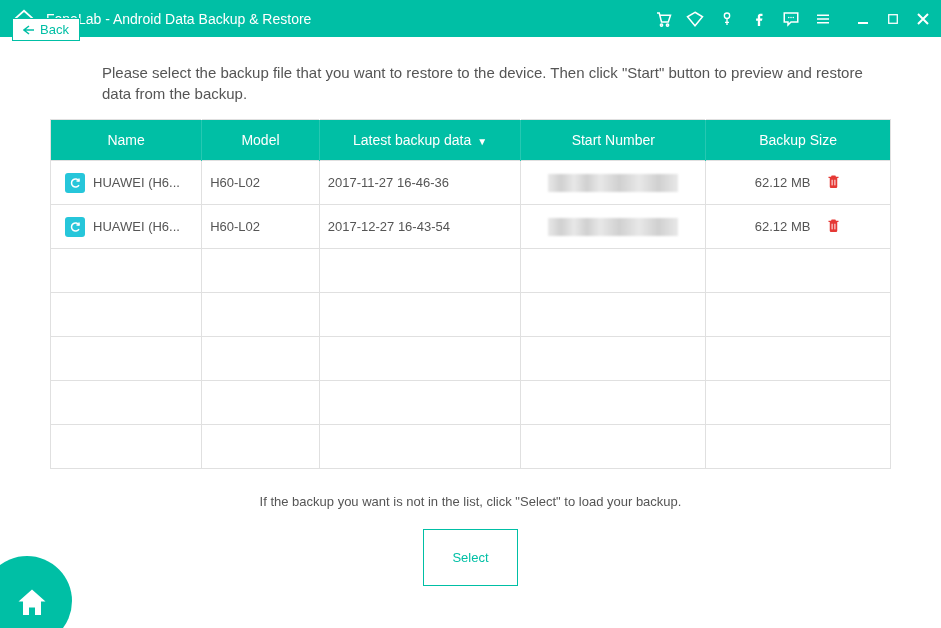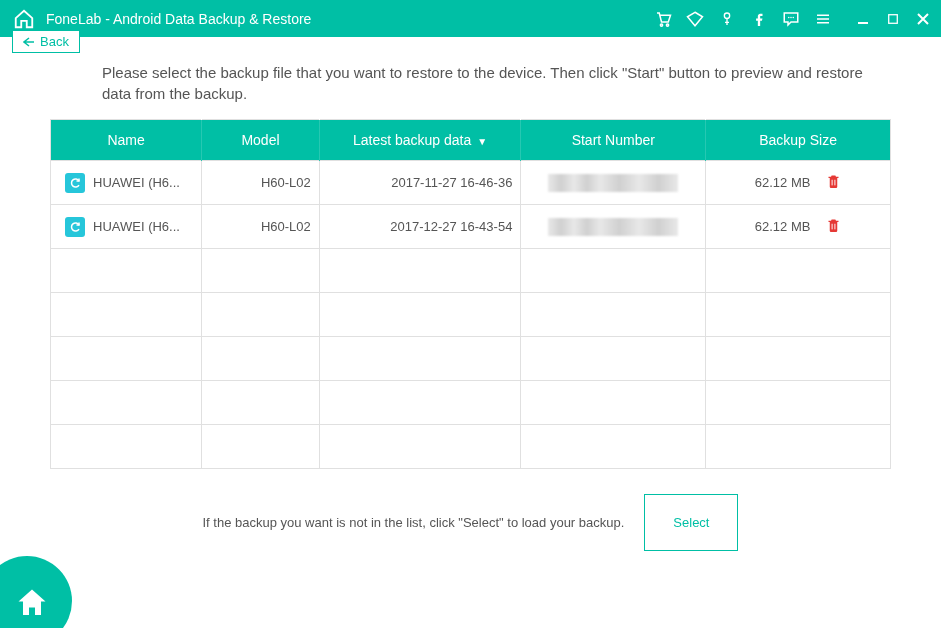--- a/index.html
+++ b/index.html
@@ -19,21 +19,21 @@
     .titlebar-right { margin-left: auto; display: flex; align-items: center; gap: 12px; }
     .titlebar-icon { width: 20px; height: 20px; display: flex; align-items: center; justify-content: center; cursor: pointer; }
     .window-controls { display: flex; align-items: center; gap: 14px; margin-left: 10px; }
     .window-btn { width: 16px; height: 16px; display: flex; align-items: center; justify-content: center; cursor: pointer; }
     
     .content { padding: 10px 50px 0 50px; position: relative; }
     
     .back-btn {
       position: absolute;
       left: 12px;
-      top: 30px;
+      top: 18px;
       border: 1px solid #00bfa5;
       color: #00bfa5;
       background: #fff;
       padding: 3px 10px;
       font-size: 13px;
       cursor: pointer;
       display: flex;
       align-items: center;
       gap: 5px;
     }
@@ -59,21 +59,21 @@
       font-size: 14px;
       padding: 12px 8px;
       text-align: center;
       border-right: 1px solid rgba(255,255,255,0.15);
     }
     .backup-table thead th:last-child { border-right: none; }
     .sort-indicator { margin-left: 6px; font-size: 10px; }
     .backup-table tbody td {
       border: 1px solid #e0e0e0;
       padding: 10px 8px;
-      text-align: right;
+      text-align: left;
       font-size: 13px;
       color: #555;
       height: 44px;
     }
     .name-cell { display: flex; align-items: center; gap: 8px; padding-left: 6px; }
     .device-icon {
       width: 20px; height: 20px;
       background: #26c6da;
       border-radius: 3px;
       display: flex; align-items: center; justify-content: center;
@@ -100,20 +100,21 @@
     }
     
     .footer-row {
       display: flex;
       align-items: center;
       justify-content: center;
       gap: 20px;
       margin-top: 25px;
       font-size: 13px;
       color: #555;
+      flex-direction: column;
     }
     .select-btn {
       border: 1px solid #00bfa5;
       color: #00bfa5;
       background: #fff;
       padding: 20px 28px;
       font-size: 13px;
       cursor: pointer;
     }
     

